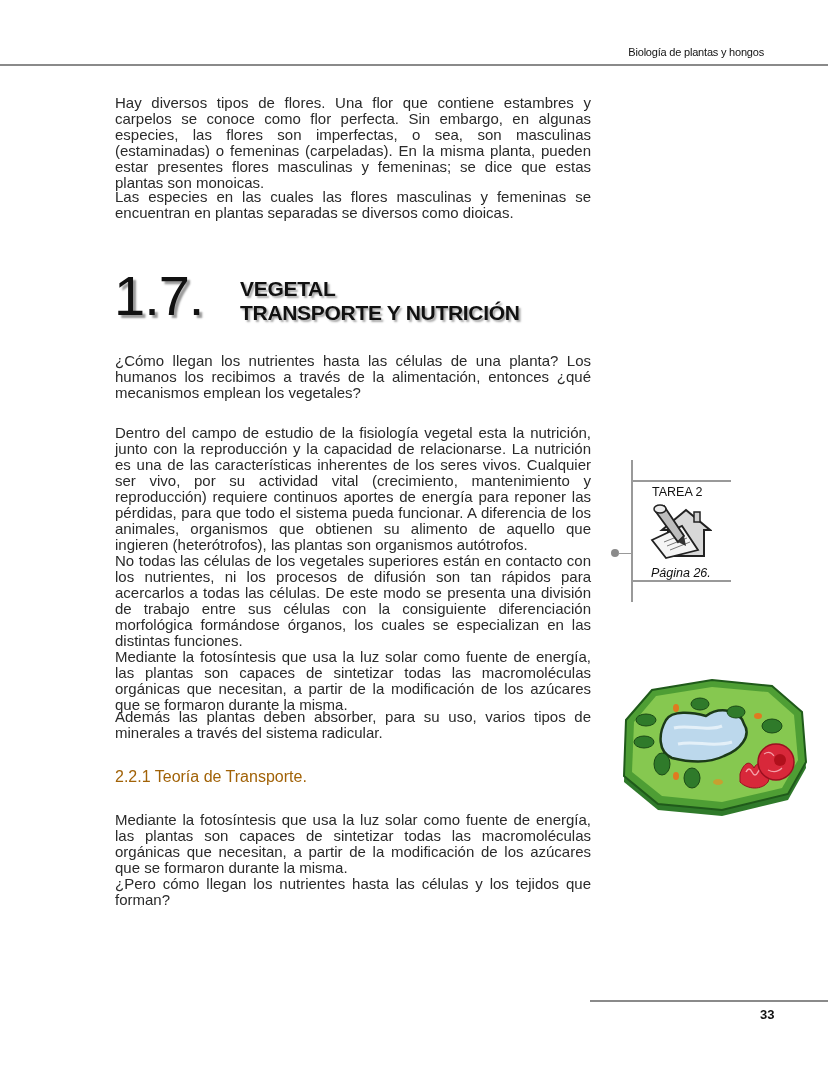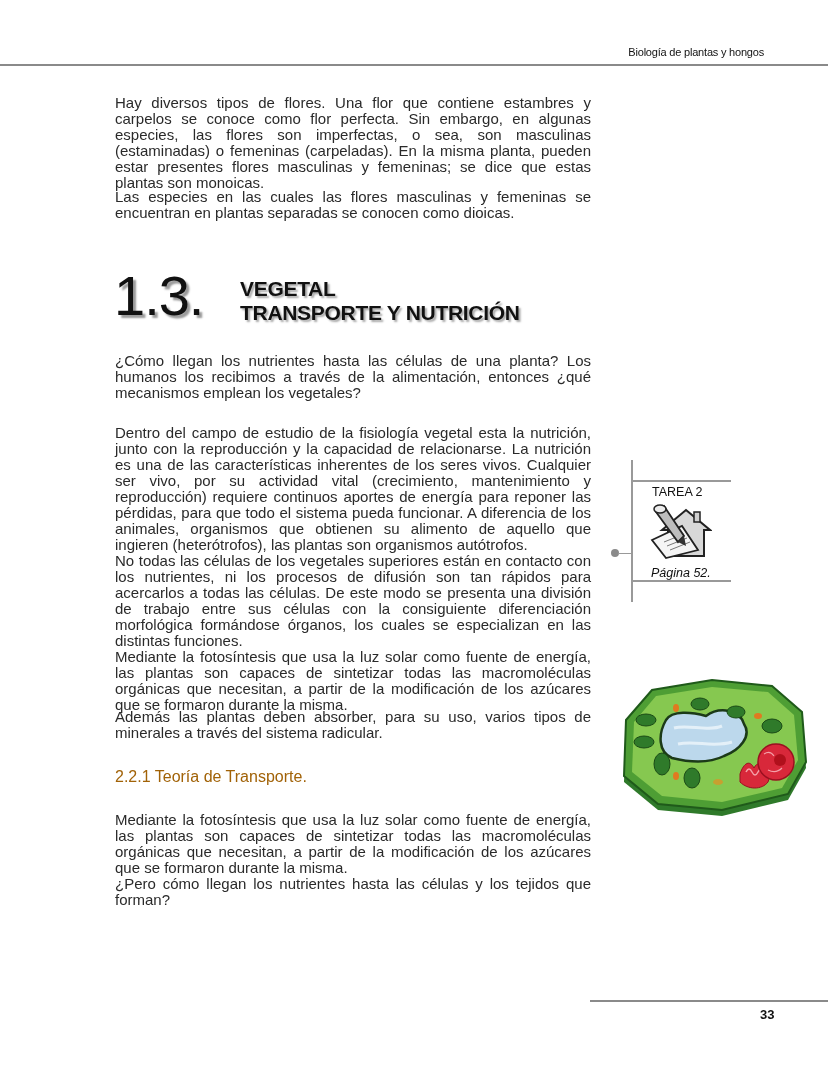--- a/index.html
+++ b/index.html
@@ -25,23 +25,23 @@
     .footer-rule { position: absolute; left: 590px; top: 1000px; width: 238px; height: 2px; background: #8a8a8a; }
     .page-number { position: absolute; left: 760px; top: 1007px; font-size: 13px; font-weight: bold; color: #111; }
   </style>
 </head>
 <body>
 
 <div class="header-title">Biología de plantas y hongos</div>
 <div class="header-rule"></div>
 
 <p class="para" style="top:95px;">Hay diversos tipos de flores. Una flor que contiene estambres y carpelos se conoce como flor perfecta. Sin embargo, en algunas especies, las flores son imperfectas, o sea, son masculinas (estaminadas) o femeninas (carpeladas). En la misma planta, pueden estar presentes flores masculinas y femeninas; se dice que estas plantas son monoicas.</p>
-<p class="para" style="top:189px;"> Las especies en las cuales las flores masculinas y femeninas se encuentran en plantas separadas se conocen como dioicas.</p>
+<p class="para" style="top:189px;"> Las especies en las cuales las flores masculinas y femeninas se encuentran en plantas separadas se diversos como dioicas.</p>
 
-<div class="sec-num">1.3.</div>
+<div class="sec-num">1.7.</div>
 <div class="sec-title">
   <div>VEGETAL</div>
   <div>TRANSPORTE Y NUTRICIÓN</div>
 </div>
 
 <p class="para" style="top:353px;">¿Cómo llegan los nutrientes hasta las células de una planta? Los humanos los recibimos a través de la alimentación, entonces ¿qué mecanismos emplean los vegetales?</p>
 <p class="para" style="top:425px;">Dentro del campo de estudio de la fisiología vegetal esta la nutrición, junto con la reproducción y la capacidad de relacionarse. La nutrición es una de las características inherentes de los seres vivos. Cualquier ser vivo, por su actividad vital (crecimiento, mantenimiento y reproducción) requiere continuos aportes de energía para reponer las pérdidas, para que todo el sistema pueda funcionar. A diferencia de los animales, organismos que obtienen su alimento de aquello que ingieren (heterótrofos), las plantas son organismos autótrofos.</p>
 <p class="para" style="top:553px;">No todas las células de los vegetales superiores están en contacto con los nutrientes, ni los procesos de difusión son tan rápidos para acercarlos a todas las células. De este modo se presenta una división de trabajo entre sus células con la consiguiente diferenciación morfológica formándose órganos, los cuales se especializan en las distintas funciones.</p>
 <p class="para" style="top:649px;">Mediante la fotosíntesis que usa la luz solar como fuente de energía, las plantas son capaces de sintetizar todas las macromoléculas orgánicas que necesitan, a partir de la modificación de los azúcares que se formaron durante la misma.</p>
 <p class="para" style="top:709px;">Además las plantas deben absorber, para su uso, varios tipos de minerales a través del sistema radicular.</p>
@@ -61,21 +61,21 @@
     <polygon points="14,26 38,6 62,26 56,26 56,52 20,52 20,26" fill="#d8d8d8" stroke="#222" stroke-width="2"></polygon>
     <rect x="46" y="8" width="6" height="10" fill="#cfcfcf" stroke="#222" stroke-width="1.5"></rect>
     <polygon points="4,36 34,22 50,46 18,54" fill="#f5f5f5" stroke="#222" stroke-width="1.8"></polygon>
     <line x1="16" y1="38" x2="36" y2="30" stroke="#777" stroke-width="1"></line>
     <line x1="19" y1="42" x2="39" y2="34" stroke="#777" stroke-width="1"></line>
     <line x1="22" y1="46" x2="42" y2="38" stroke="#777" stroke-width="1"></line>
     <polygon points="8,8 16,2 36,32 30,38" fill="#bdbdbd" stroke="#222" stroke-width="1.8"></polygon>
     <polygon points="30,38 36,32 38,42" fill="#333"></polygon>
     <ellipse cx="12" cy="5" rx="6" ry="4" fill="#ececec" stroke="#222" stroke-width="1.5"></ellipse>
   </svg>
-  <div class="task-page">Página 52.</div>
+  <div class="task-page">Página 26.</div>
 </div>
 
 <svg class="cell-img" viewBox="0 0 200 146">
   <path d="M14,48 L40,18 L100,8 L160,14 L190,40 L194,90 L176,122 L110,138 L46,132 L12,104 Z" fill="#2f7a2a" transform="translate(0,6)"></path>
   <path d="M14,48 L40,18 L100,8 L160,14 L190,40 L194,90 L176,122 L110,138 L46,132 L12,104 Z" fill="#4e9e34" stroke="#1f5a1a" stroke-width="2"></path>
   <path d="M22,50 L44,24 L100,15 L156,20 L182,43 L186,88 L170,116 L110,130 L50,124 L20,100 Z" fill="#86c850"></path>
   <path d="M54,48 C60,38 80,40 94,44 C108,34 128,38 132,52 C140,64 128,78 112,84 C96,92 76,90 60,86 C46,80 46,62 54,48 Z" fill="#bcd8ec" stroke="#1c3a18" stroke-width="2.5"></path>
   <path d="M62,56 C76,52 96,60 110,54 M66,72 C84,68 100,76 120,70" stroke="#e4f0f8" stroke-width="3" fill="none"></path>
   <ellipse cx="88" cy="32" rx="9" ry="6" fill="#2f7a2a" stroke="#1a4a16" stroke-width="1"></ellipse>
   <ellipse cx="34" cy="48" rx="10" ry="6" fill="#2f7a2a" stroke="#1a4a16" stroke-width="1"></ellipse>

